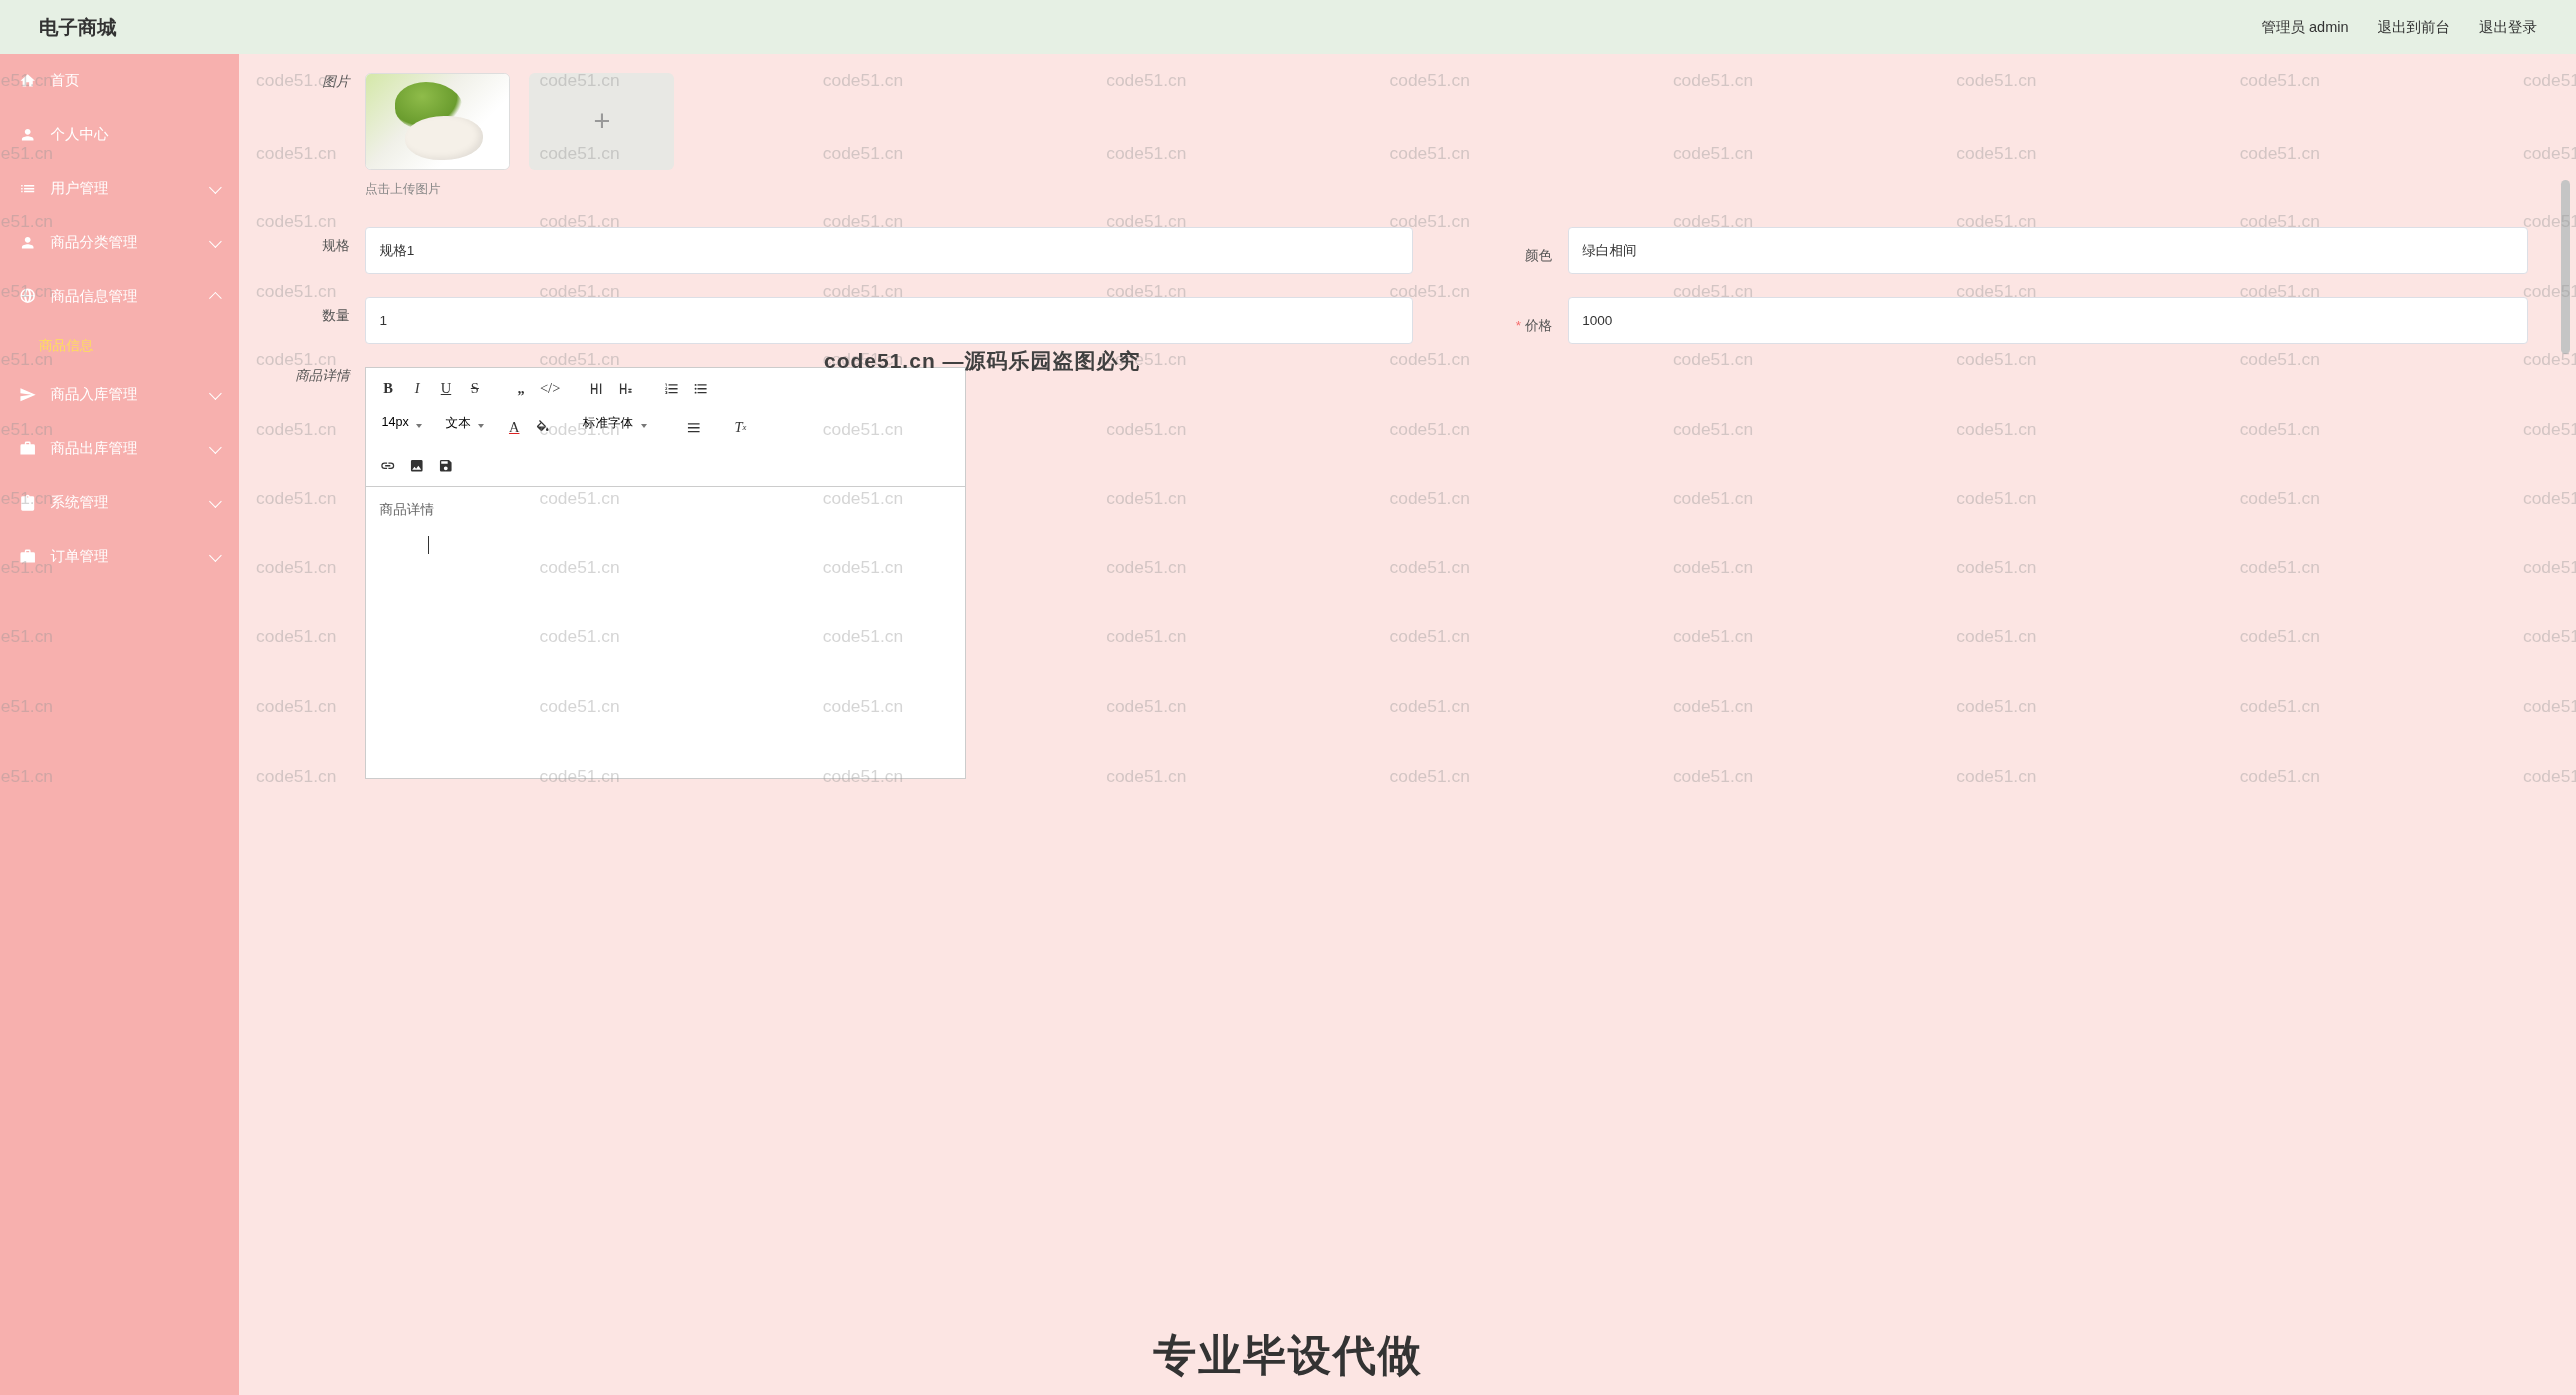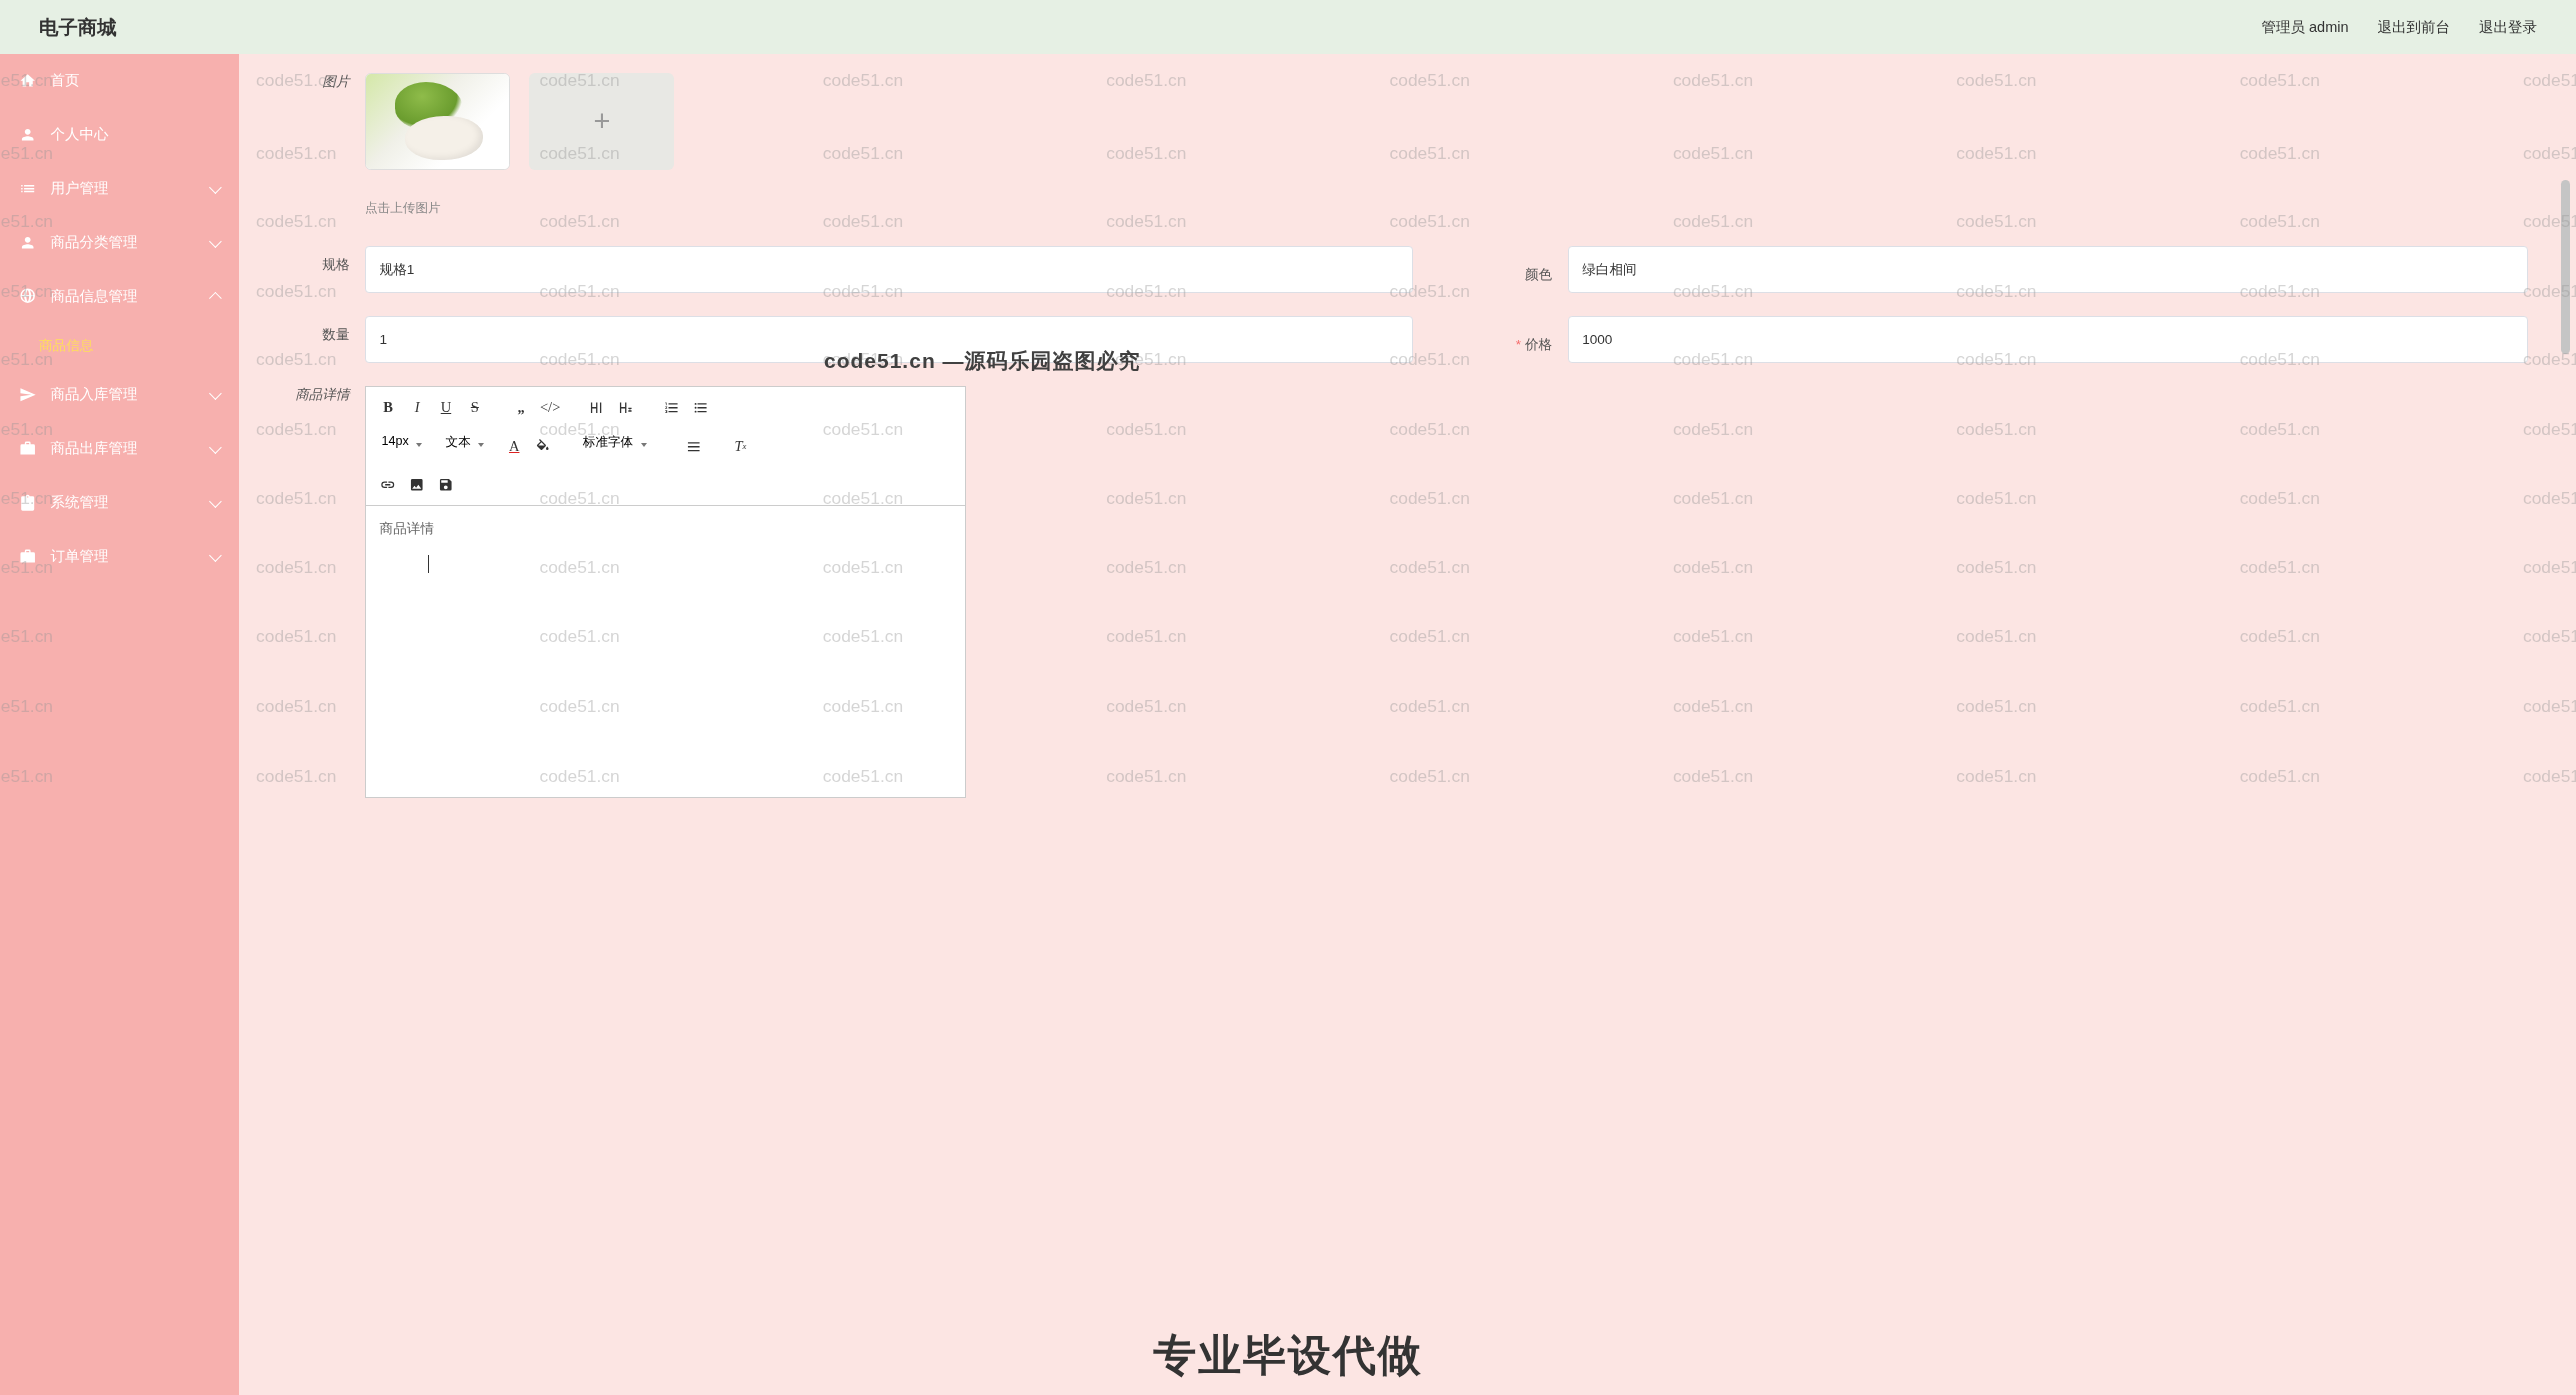--- a/index.html
+++ b/index.html
@@ -27,21 +27,21 @@
 .form-content { flex: 1; display: flex; gap: 97px; }
 .form-field { display: flex; align-items: center; flex: 1; }
 .form-field .form-label-col { width: 58px; }
 .input { height: 47px; border: 1px solid #dcdfe6; border-radius: 3.9px; padding: 0 13.6px; font-size: 13.6px; background: #fff; flex: 1; outline: none; color: #333; }
 .image-row { display: flex; gap: 19.4px; align-items: flex-start; }
 .image-box { width: 145px; height: 97px; border: 1px solid #ddd; border-radius: 5.8px; background: #fff; overflow: hidden; position: relative; }
 .image-thumb { width: 100%; height: 100%; background: linear-gradient(135deg, #d4e8a8 0%, #f0f0e8 40%, #ffffff 70%); position: relative; }
 .image-thumb::before { content: ''; position: absolute; top: 7.8px; left: 29px; width: 68px; height: 48px; background: radial-gradient(ellipse at 40% 30%, #8fbc4a 0%, #6a9c2e 60%, transparent 70%); border-radius: 50% 60% 40% 50%; }
 .image-thumb::after { content: ''; position: absolute; bottom: 9.7px; left: 39px; width: 78px; height: 44px; background: #f5f0e8; border-radius: 50% 45% 50% 45%; box-shadow: inset -3.9px -1.9px 7.8px rgba(0,0,0,0.08); }
 .add-box { width: 145px; height: 97px; background: #e8e8e4; border-radius: 5.8px; display: flex; align-items: center; justify-content: center; cursor: pointer; color: #999; font-size: 29px; }
-.hint-text { color: #888; font-size: 12.6px; margin-top: 30px; padding-left: 78px; }
+.hint-text { color: #888; font-size: 12.6px; margin-top: 11px; padding-left: 78px; }
 .editor { flex: 1; max-width: 601px; border: 1px solid #ccc; background: #fff; }
 .toolbar { border-bottom: 1px solid #ccc; padding: 7.8px 9.7px; display: flex; flex-wrap: wrap; gap: 3.9px; align-items: center; }
 .tb-btn { width: 25px; height: 25px; display: inline-flex; align-items: center; justify-content: center; cursor: pointer; font-size: 14.5px; color: #333; font-family: Georgia, serif; }
 .tb-select { height: 25px; font-size: 12.6px; padding: 0 17.4px 0 5.8px; cursor: pointer; border: none; background: transparent; position: relative; color: #000000; }
 .tb-sel-wrap { position: relative; display: inline-flex; align-items: center; margin-right: 9.7px; }
 .tb-sel-wrap::after { content: ''; position: absolute; right: 3.9px; top: 9.7px; border-left: 3.9px solid transparent; border-right: 3.9px solid transparent; border-top: 4.8px solid #777; }
 .editor-body { min-height: 291px; padding: 13.6px; color: #666; font-size: 13.6px; position: relative; }
 .cursor-line { display: inline-block; width: 1px; height: 17.4px; background: #333; vertical-align: middle; margin-left: 48px; position: relative; top: 17.4px; }
 .watermark { position: absolute; inset: 0; pointer-events: none; z-index: 1; overflow: hidden; }
 .wm-row { display: flex; justify-content: space-around; position: absolute; width: 110%; left: -5%; color: rgba(150,150,150,0.4); font-size: 17.4px; font-weight: 500; }

